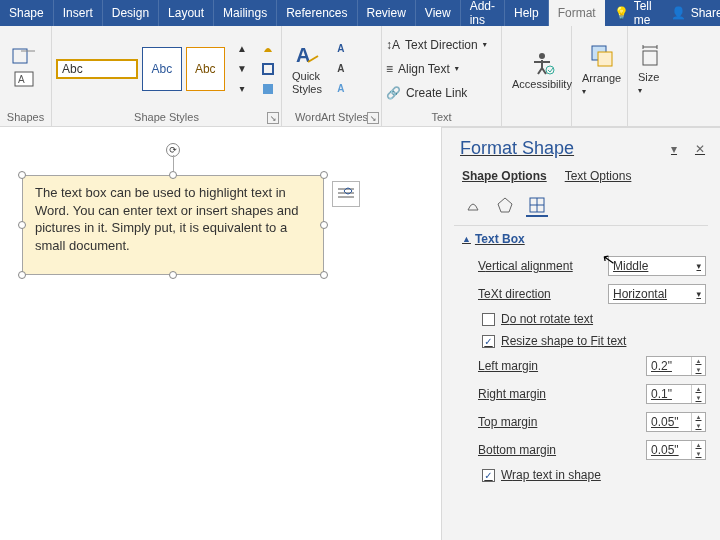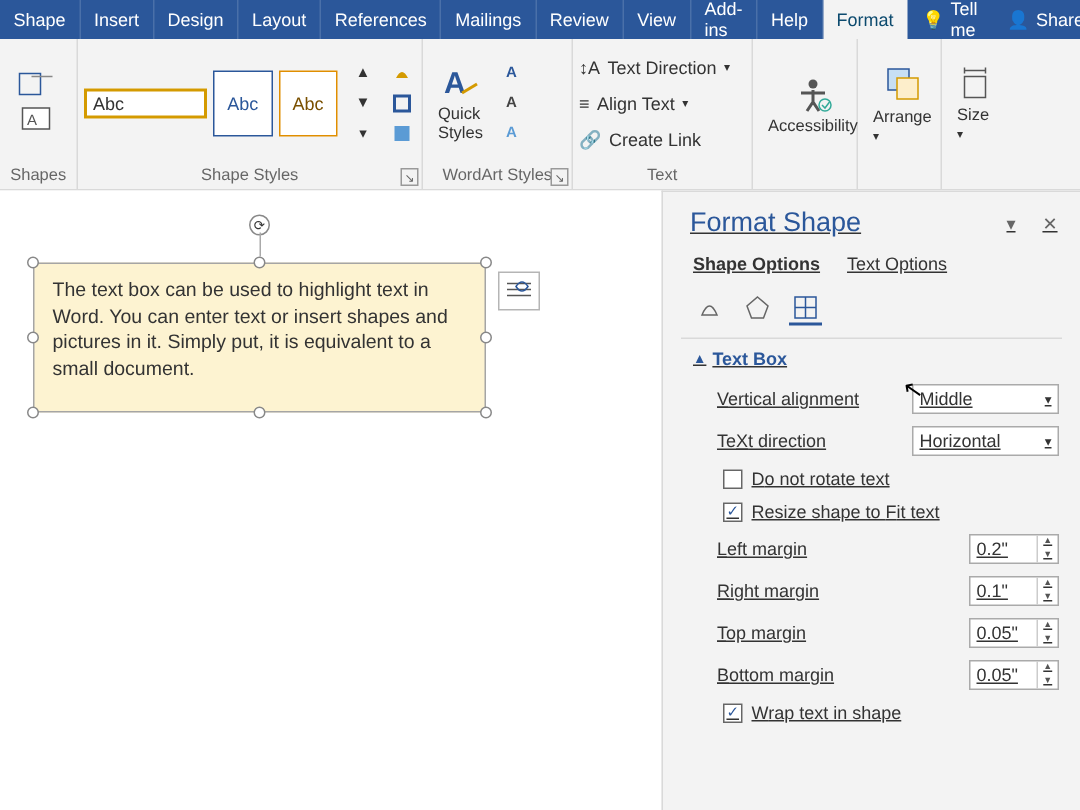--- a/index.html
+++ b/index.html
@@ -1,19 +1,19 @@
 <!DOCTYPE html>
 <html><head>
 <meta charset="utf-8">
 <style>
   * { box-sizing: border-box; margin: 0; padding: 0; font-family: "Segoe UI", Arial, sans-serif; }
   body { width: 720px; height: 540px; background: #fff; overflow: hidden; font-size: 12px; color: #333; position: relative; }
   .tabbar { background: #2b579a; height: 26px; display: flex; align-items: stretch; color: #fff; }
   .tabbar .tab { padding: 0 9px; font-size: 12px; display: flex; align-items: center; cursor: default; border-right: 1px solid rgba(255,255,255,0.15); }
-  .tabbar .tab.active { background: #f3f3f3; color: #0c4a6e; border-right: none; }
+  .tabbar .tab.active { background: #f3f3f3; color: #737373; border-right: none; }
   .tabbar .tell, .tabbar .share { display: flex; align-items: center; gap: 4px; padding: 0 10px; }
   .ribbon { background: #f3f3f3; border-bottom: 1px solid #d9d9d9; height: 101px; display: flex; position: relative; }
   .rgroup { border-right: 1px solid #d9d9d9; display: flex; flex-direction: column; justify-content: space-between; padding: 2px 4px 0 4px; position: relative; }
   .rgroup .label { text-align: center; font-size: 11px; color: #666; padding: 2px 0 3px 0; }
   .rgroup .body { flex: 1; display: flex; align-items: center; gap: 4px; }
   .dlaunch { position: absolute; right: 2px; bottom: 2px; width: 12px; height: 12px; border: 1px solid #999; font-size: 8px; display:flex; align-items:center; justify-content:center; color:#666; }
   .style-box { width: 48px; height: 44px; border: 1px solid #bbb; display:flex; align-items:center; justify-content:center; font-size:12px; color:#333; background:#fff; }
   .style-box.sel { border:2px solid #d49a00; }
   .style-box.blue { border:1px solid #2b579a; color:#2b579a; }
   .style-box.or { border:1px solid #e08e00; color:#7a5000; }
@@ -55,22 +55,22 @@
 </style>
 </head>
 <body>
 
 <div class="tabbar">
   <div style="width:12px"></div>
   <div class="tab">Shape</div>
   <div class="tab">Insert</div>
   <div class="tab">Design</div>
   <div class="tab">Layout</div>
+  <div class="tab">Mailings</div>
   <div class="tab">References</div>
-  <div class="tab">Mailings</div>
   <div class="tab">Review</div>
   <div class="tab">View</div>
   <div class="tab">Add-ins</div>
   <div class="tab">Help</div>
   <div class="tab active">Format</div>
   <div class="tell">
       <span>💡</span>
       <span>Tell me</span>
     </div>
   <div class="share">

